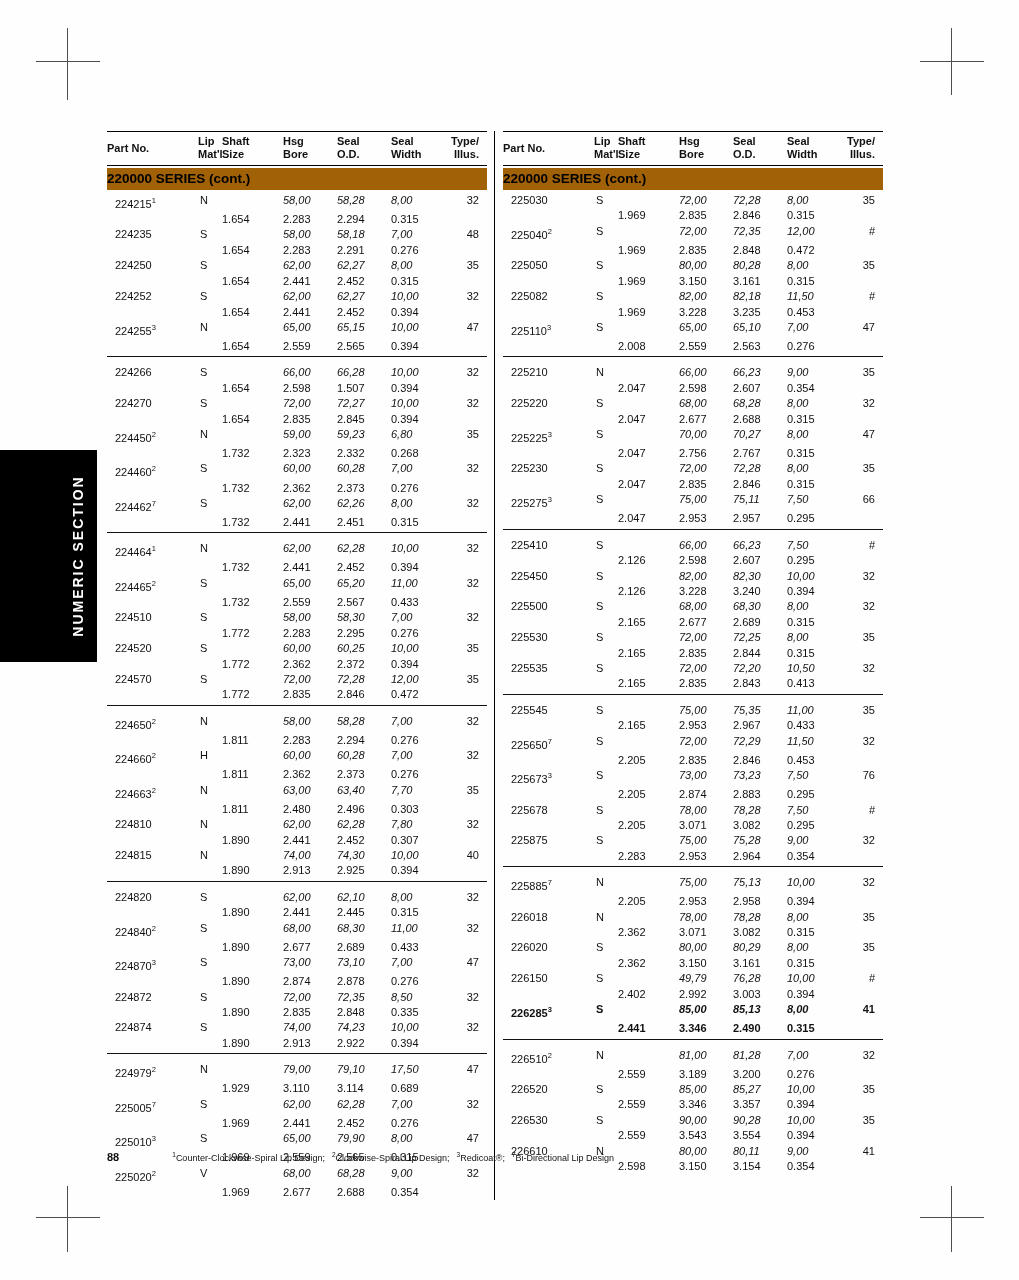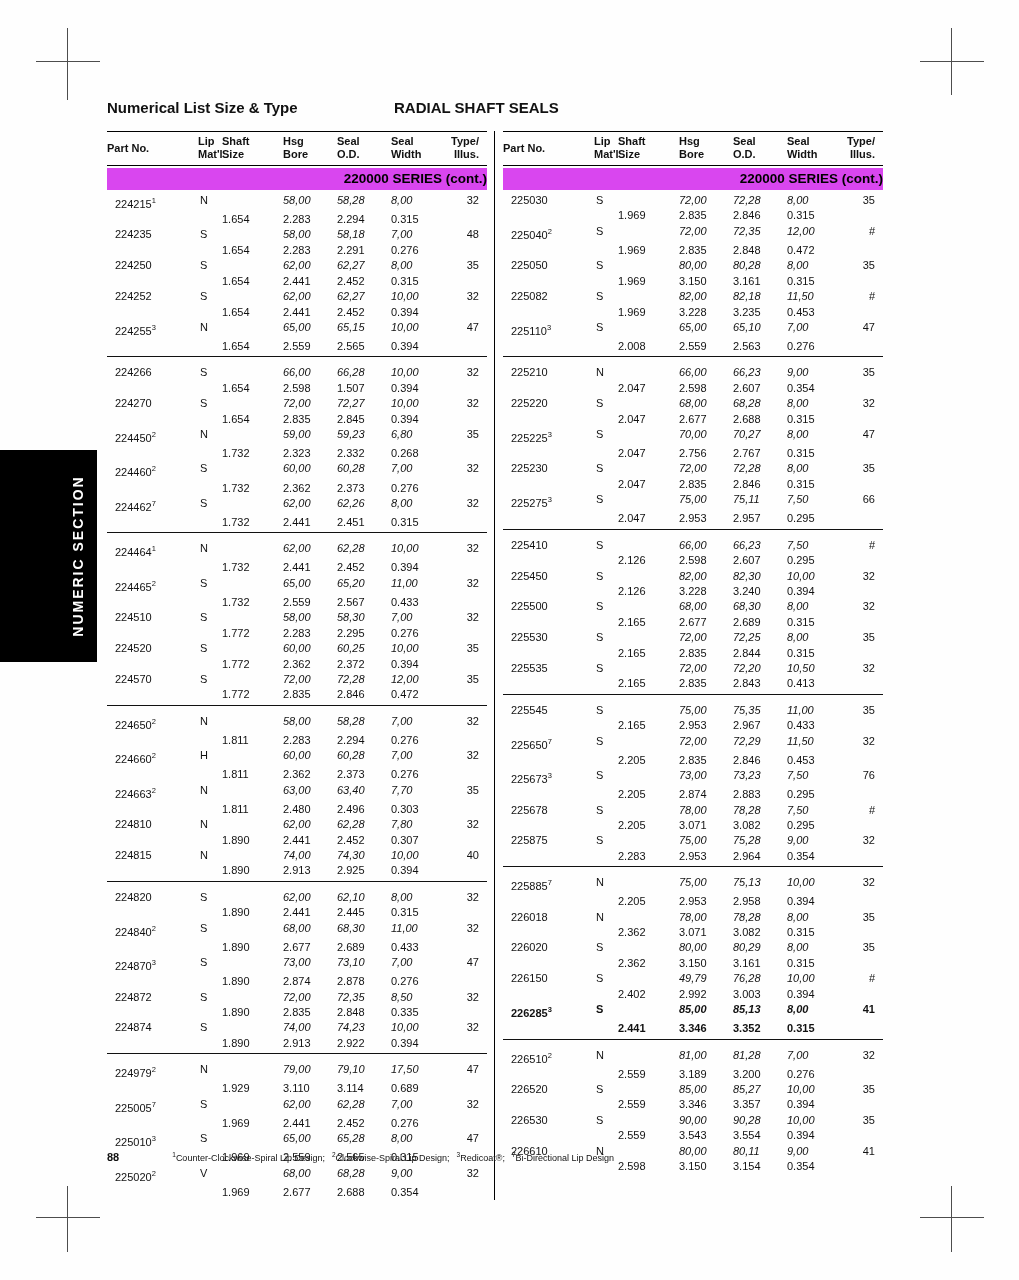--- a/index.html
+++ b/index.html
@@ -35,22 +35,22 @@
     display:grid; grid-template-columns:91px 24px 61px 54px 54px 56px 40px;
     border-top:1px solid #000; border-bottom:1px solid #000;
     padding:3px 0 4px; margin-bottom:2px;
     font-weight:bold; font-size:11px; line-height:13px;
   }
   .th { white-space:nowrap; }
   .th-part { align-self:center; }
   .ta-r { text-align:right; padding-right:8px; }
 
   .band {
-    height:22px; line-height:22px; background:#d946ef;
-    text-align:right; font-weight:bold; font-size:13.5px; color:#000;
+    height:22px; line-height:22px; background:#a16207;
+    text-align:left; font-weight:bold; font-size:13.5px; color:#000;
   }
 
   .group { padding-top:3px; }
   .group.ruled { border-top:1px solid #111; margin-top:2px; padding-top:8px; }
 
   .prow {
     display:grid; grid-template-columns:91px 24px 61px 54px 54px 56px 40px;
     font-size:11px; line-height:15.4px;
   }
   .prow .c { white-space:nowrap; }
@@ -79,24 +79,20 @@
   <div class="crop" style="left:951px;top:28px;width:1px;height:67px;"></div>
   <div class="crop" style="left:36px;top:1217px;width:64px;height:1px;"></div>
   <div class="crop" style="left:67px;top:1186px;width:1px;height:66px;"></div>
   <div class="crop" style="left:920px;top:1217px;width:64px;height:1px;"></div>
   <div class="crop" style="left:951px;top:1186px;width:1px;height:66px;"></div>
 
   <div class="sidebar">
     <span class="sidebar-label">NUMERIC SECTION</span>
   </div>
 
-  <div class="titles">
-    <h1 class="t-left">Numerical List Size &amp; Type</h1>
-    <h1 class="t-right">RADIAL SHAFT SEALS</h1>
-  </div>
 
   <div class="tables">
     <div class="table">
         <div class="thead">
           <div class="th th-part">Part No.</div>
           <div class="th">
             <div>Lip</div>
             <div>Mat'l</div>
           </div>
           <div class="th">
@@ -562,21 +558,21 @@
             <div class="c">2.441</div>
             <div class="c">2.452</div>
             <div class="c">0.276</div>
             <div class="c"></div>
           </div>
           <div class="prow">
             <div class="c pno">225010<sup>3</sup></div>
             <div class="c matl">S</div>
             <div class="c"></div>
             <div class="c mm">65,00</div>
-            <div class="c mm">65,28</div>
+            <div class="c mm">79,90</div>
             <div class="c mm">8,00</div>
             <div class="c type">47</div>
             <div class="c"></div>
             <div class="c"></div>
             <div class="c">1.969</div>
             <div class="c">2.559</div>
             <div class="c">2.565</div>
             <div class="c">0.315</div>
             <div class="c"></div>
           </div>
@@ -1026,21 +1022,21 @@
             <div class="c matl">S</div>
             <div class="c"></div>
             <div class="c mm">85,00</div>
             <div class="c mm">85,13</div>
             <div class="c mm">8,00</div>
             <div class="c type">41</div>
             <div class="c"></div>
             <div class="c"></div>
             <div class="c">2.441</div>
             <div class="c">3.346</div>
-            <div class="c">3.352</div>
+            <div class="c">2.490</div>
             <div class="c">0.315</div>
             <div class="c"></div>
           </div>
         </div>
         <div class="group ruled">
           <div class="prow">
             <div class="c pno">226510<sup>2</sup></div>
             <div class="c matl">N</div>
             <div class="c"></div>
             <div class="c mm">81,00</div>

